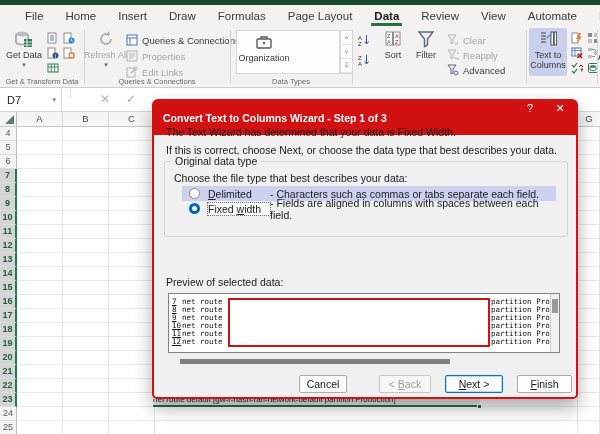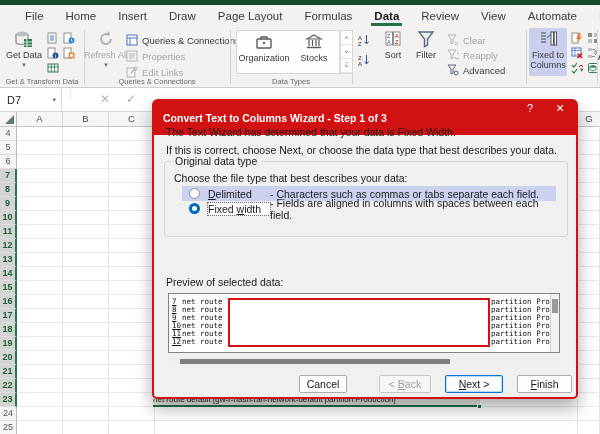--- a/index.html
+++ b/index.html
@@ -90,22 +90,22 @@
 
 <div id="app">
 
   <div class="abs" id="title-strip"></div>
 
   <div class="abs" id="tab-row">
       <div class="rtab">File</div>
       <div class="rtab">Home</div>
       <div class="rtab">Insert</div>
       <div class="rtab">Draw</div>
+      <div class="rtab">Formulas</div>
       <div class="rtab">Page Layout</div>
-      <div class="rtab">Formulas</div>
       <div class="rtab active">Data</div>
       <div class="rtab">Review</div>
       <div class="rtab">View</div>
       <div class="rtab">Automate</div>
       <div class="rtab">Help</div>
     </div>
 
   <div class="abs" id="ribbon">
 
     <div class="bigbtn" style="left:4px; top:3px; width:40px;">
@@ -176,28 +176,20 @@
     <div class="gdiv" style="left:230px;"></div>
 
     <div class="gallery" style="left:236px; top:3px; width:104px; height:44px;"></div>
     <div class="bigbtn" style="left:240px; top:6px; width:48px;">
       <svg class="ticon" viewBox="0 0 18 18">
           <rect x="2" y="6" width="14" height="9" rx="1" fill="none" stroke="#5a5a5a" stroke-width="1.4"></rect>
           <path d="M6 6V4h6v2" fill="none" stroke="#5a5a5a" stroke-width="1.4"></path>
           <rect x="8" y="9" width="2" height="2" fill="#5a5a5a"></rect>
         </svg>
       <span class="cap">Organization</span>
-    </div>
-    <div class="bigbtn" style="left:294px; top:6px; width:40px;">
-      <svg class="ticon" viewBox="0 0 18 18">
-          <path d="M2 6l7-4 7 4z" fill="none" stroke="#5a5a5a" stroke-width="1.2"></path>
-          <path d="M4 7v6M7.5 7v6M11 7v6M14 7v6" stroke="#5a5a5a" stroke-width="1.2"></path>
-          <path d="M2 14.5h14" stroke="#5a5a5a" stroke-width="1.4"></path>
-        </svg>
-      <span class="cap">Stocks</span>
     </div>
     <div class="gal-scroll" style="left:340px; top:3px; height:44px;">
       <div>˄</div>
       <div>˅</div>
       <div>⍗</div>
     </div>
     <div class="gdiv" style="left:352px;"></div>
 
     <svg class="sicon abs" style="left:358px; top:7px;" viewBox="0 0 12 12">
         <text x="0" y="5.5" font-size="6" fill="#333">A</text>
@@ -249,21 +241,21 @@
     </div>
     <div class="gdiv" style="left:526px;"></div>
 
     <div class="bigbtn hl" style="left:529px; top:1px; width:38px; height:48px; padding-top:2px;">
       <svg class="ticon" viewBox="0 0 18 18">
           <path d="M2 3h5M2 6h5M2 9h5M2 12h5" stroke="#444" stroke-width="1.2"></path>
           <path d="M8 8c2-3 3-3 4-3" fill="none" stroke="#2b88d8" stroke-width="1.2"></path>
           <rect x="12" y="2" width="2.4" height="13" fill="#fff" stroke="#444" stroke-width="0.9"></rect>
           <rect x="15.2" y="2" width="2.4" height="13" fill="#fff" stroke="#444" stroke-width="0.9"></rect>
         </svg>
-      <span class="cap">Fixed to</span>
+      <span class="cap">Text to</span>
       <span>Columns</span>
     </div>
     <svg class="sicon abs" style="left:571px; top:5px;" viewBox="0 0 12 12">
         <rect x="1" y="1" width="6" height="10" fill="#fff" stroke="#8c8c8c"></rect>
         <path d="M8 1l-3 6h2.4L6 11l5-6.5H8.6L10 1z" fill="#ed7d31"></path>
       </svg>
     <svg class="sicon abs" style="left:571px; top:20px;" viewBox="0 0 12 12">
         <rect x="1" y="1" width="9" height="8" fill="#fff" stroke="#4472c4"></rect>
         <path d="M1 3.5h9M4 1v8" stroke="#4472c4" stroke-width="0.8"></path>
         <path d="M6.5 6.5l4.5 4.5M11 6.5L6.5 11" stroke="#c00" stroke-width="1.3"></path>

